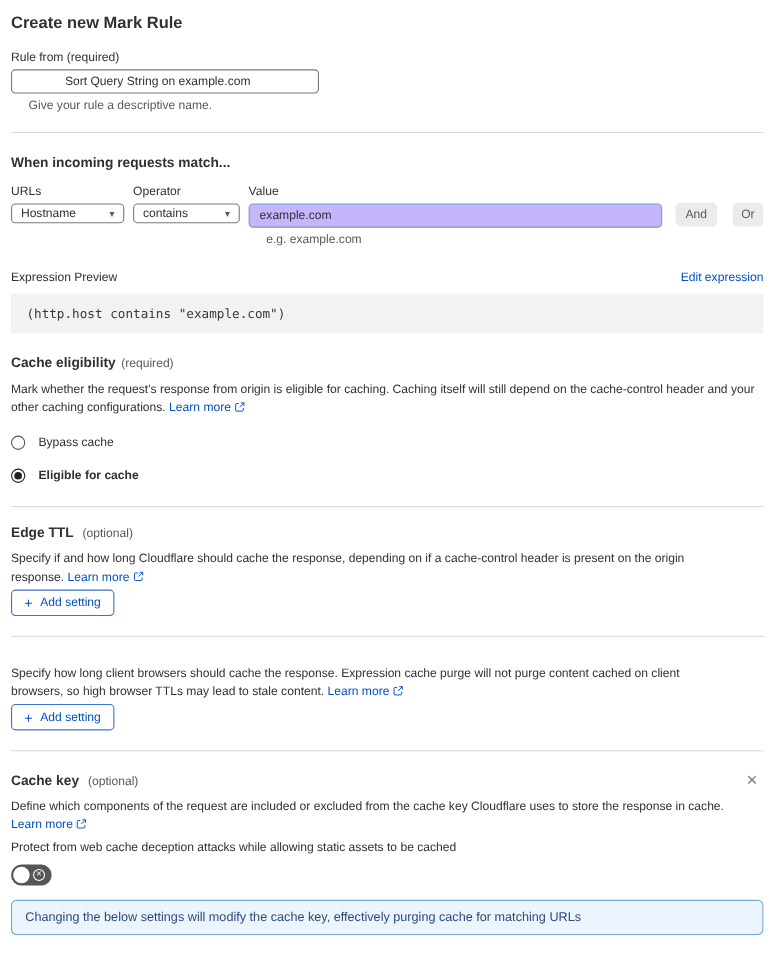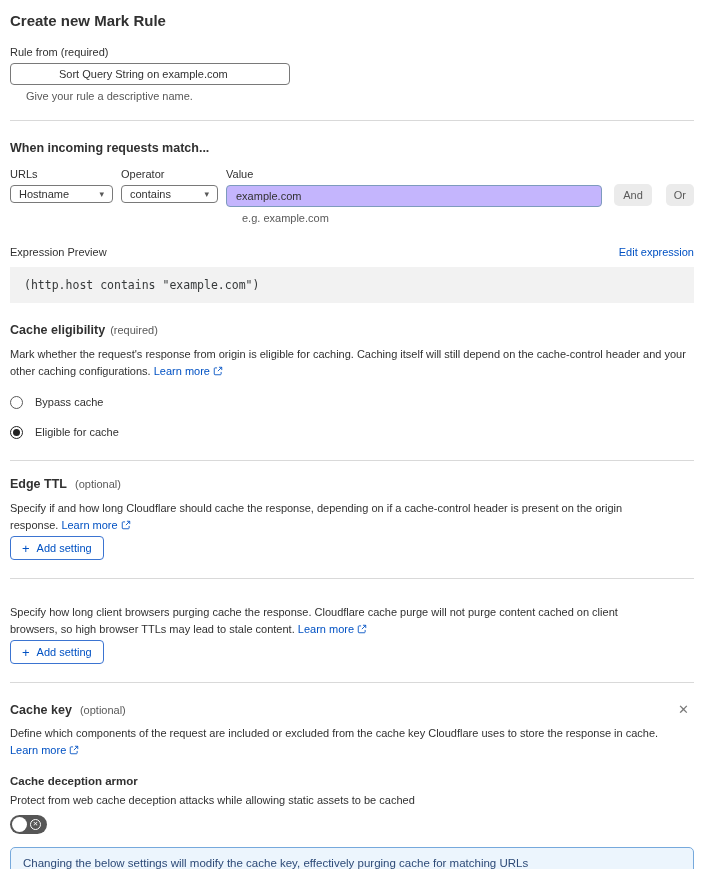--- a/index.html
+++ b/index.html
@@ -63,21 +63,21 @@
   .radio-row { display:flex; align-items:flex-start; margin-top:17px; cursor:pointer; }
   .radio {
     width:13px; height:13px; border-radius:50%; border:1px solid #595959;
     display:inline-flex; align-items:center; justify-content:center;
     background:#fff; flex:0 0 auto;
   }
   .radio.checked { border-color:#222; }
   .radio .dot { width:7px; height:7px; border-radius:50%; background:#222; display:none; }
   .radio.checked .dot { display:block; }
   .radio-label { margin-left:12px; }
-  .radio-label.selected { font-weight:normal; }
+  .radio-label.selected { font-weight:bold; }
 
   .ttl-section { display:flex; align-items:flex-start; margin-top:16px;flex-direction:column; }
   .ttl-text { flex:1; padding-right:45px; }
   .btn-outline {
     display:inline-flex; align-items:center; background:#fff; cursor:pointer;
     border:1px solid #3b74d1; color:#0051c3; border-radius:4px;
     height:24px; padding:0 11px; font-size:11px; font-family:inherit;
     margin-top:3px; flex:0 0 auto;
   }
   .btn-outline .plus { font-size:13px; margin-right:7px; font-weight:normal; }
@@ -203,21 +203,21 @@
       <span class="plus">+</span>
       <span>Add setting</span>
     </button>
   </div>
 
   <hr class="divider">
 
   <div class="ttl-section">
     <div class="ttl-text">
       <div class="para">
-        <span>Specify how long client browsers purging cache the response. Cloudflare cache purge will not purge content cached on client browsers, so high browser TTLs may lead to stale content.</span>
+        <span>Specify how long client browsers should cache the response. Expression cache purge will not purge content cached on client browsers, so high browser TTLs may lead to stale content.</span>
         <a class="link learn-more"><span>Learn more</span><svg class="ext-icon" width="10" height="10" viewBox="0 0 16 16">
               <path d="M6.5 3H3.2C2.5 3 2 3.5 2 4.2v8.6C2 13.5 2.5 14 3.2 14h8.6c.7 0 1.2-.5 1.2-1.2V9.5" fill="none" stroke="currentColor" stroke-width="1.4"></path>
               <path d="M9.5 2H14v4.5" fill="none" stroke="currentColor" stroke-width="1.4"></path>
               <path d="M14 2L7.8 8.2" fill="none" stroke="currentColor" stroke-width="1.4"></path>
             </svg></a>
       </div>
     </div>
     <button class="btn-outline">
       <span class="plus">+</span>
       <span>Add setting</span>
@@ -235,21 +235,20 @@
     </div>
     <div class="para" style="margin-top:8px">
       <span>Define which components of the request are included or excluded from the cache key Cloudflare uses to store the response in cache.</span><br>
       <a class="link learn-more"><span>Learn more</span><svg class="ext-icon" width="10" height="10" viewBox="0 0 16 16">
             <path d="M6.5 3H3.2C2.5 3 2 3.5 2 4.2v8.6C2 13.5 2.5 14 3.2 14h8.6c.7 0 1.2-.5 1.2-1.2V9.5" fill="none" stroke="currentColor" stroke-width="1.4"></path>
             <path d="M9.5 2H14v4.5" fill="none" stroke="currentColor" stroke-width="1.4"></path>
             <path d="M14 2L7.8 8.2" fill="none" stroke="currentColor" stroke-width="1.4"></path>
           </svg></a>
     </div>
 
-    <div class="subhead">Cache deception armor</div>
     <div class="subdesc">Protect from web cache deception attacks while allowing static assets to be cached</div>
     <div class="toggle off">
       <span class="knob"></span>
       <span class="sym">✕</span>
     </div>
 
     <div class="notice">Changing the below settings will modify the cache key, effectively purging cache for matching URLs</div>
 
   </div>
 

